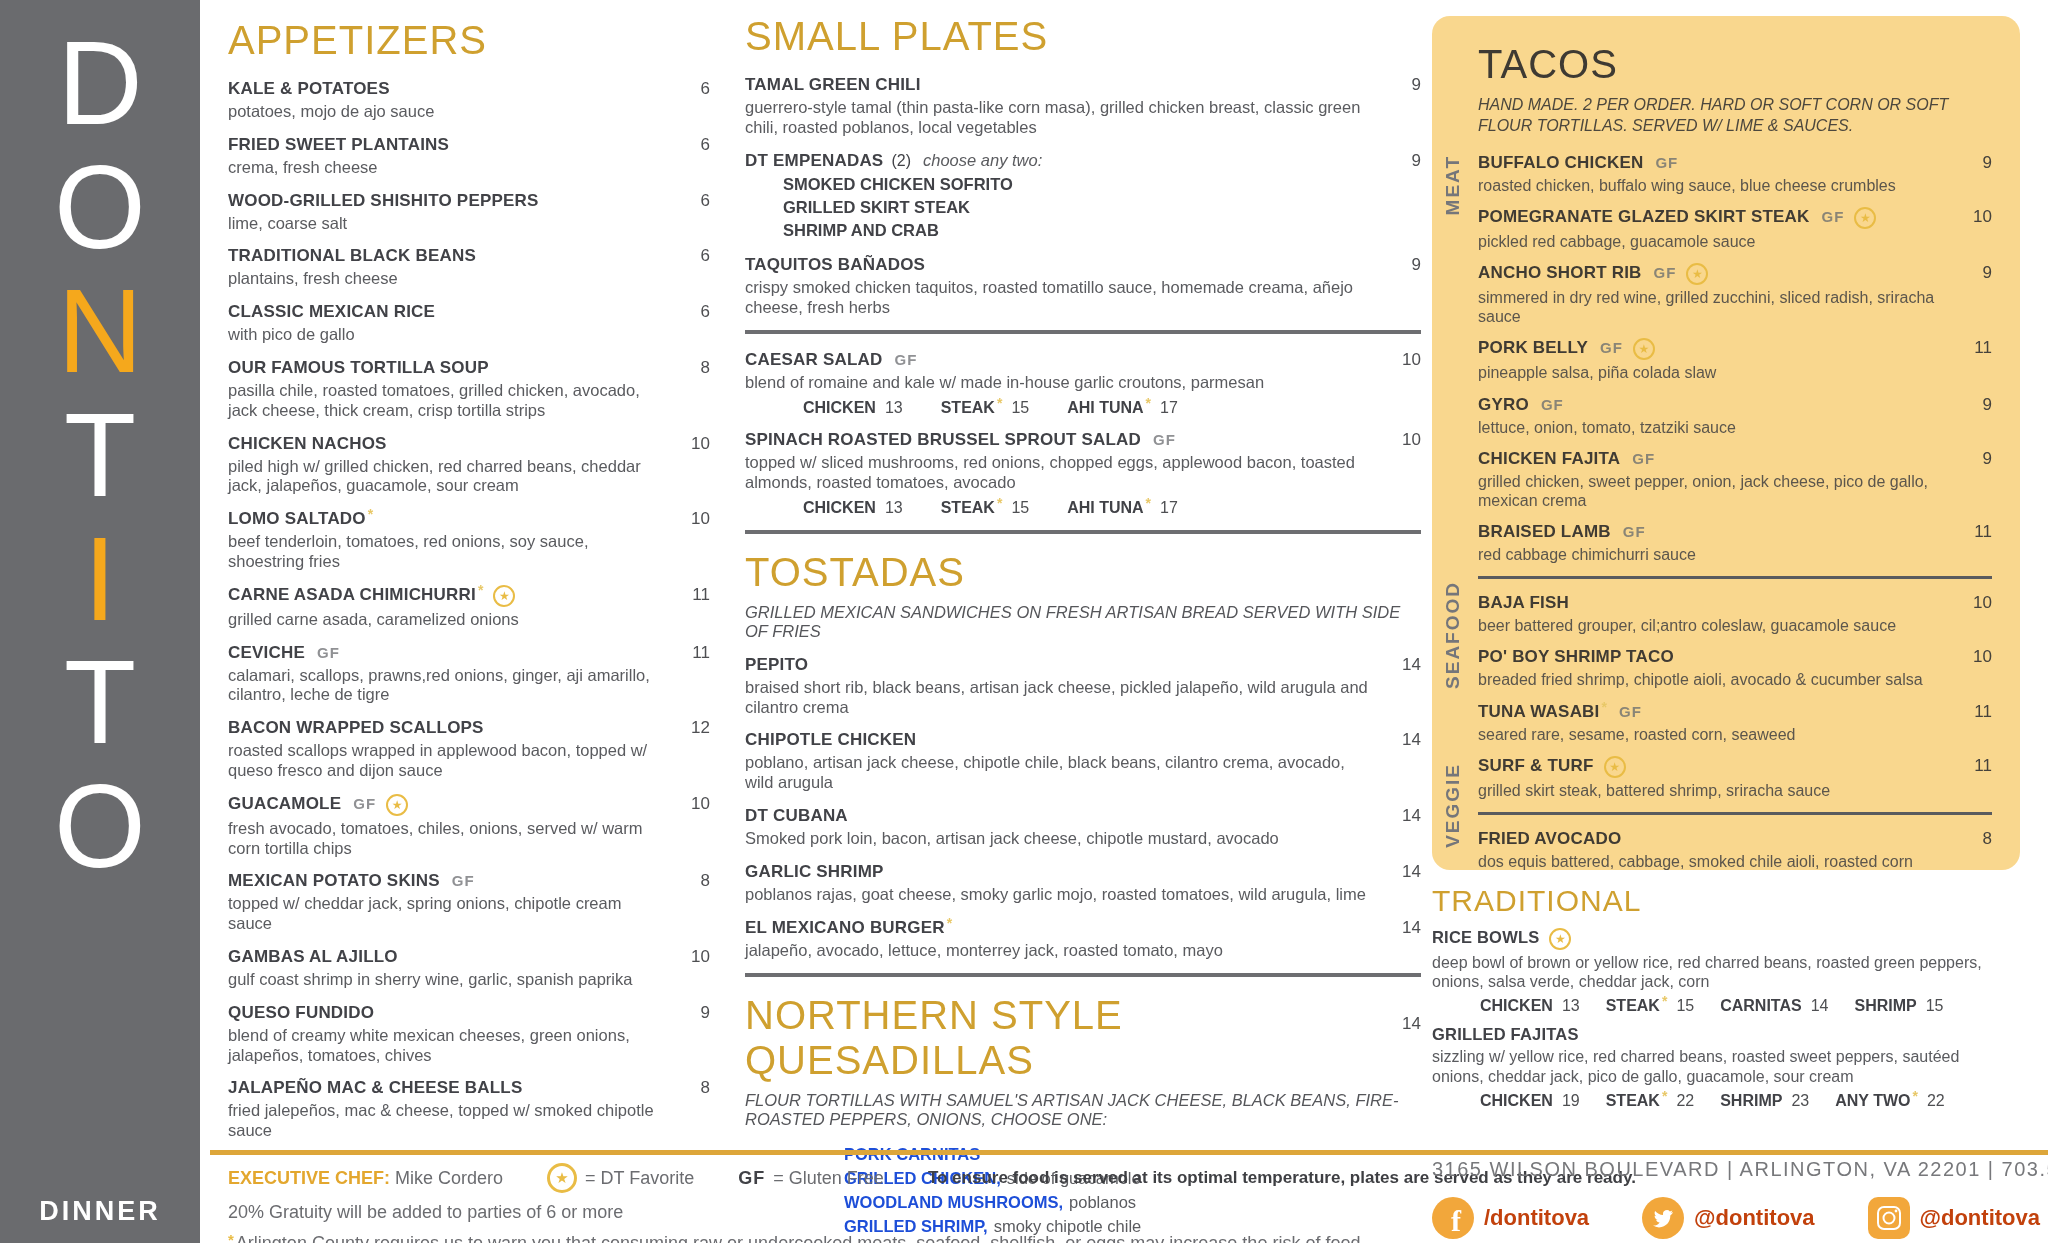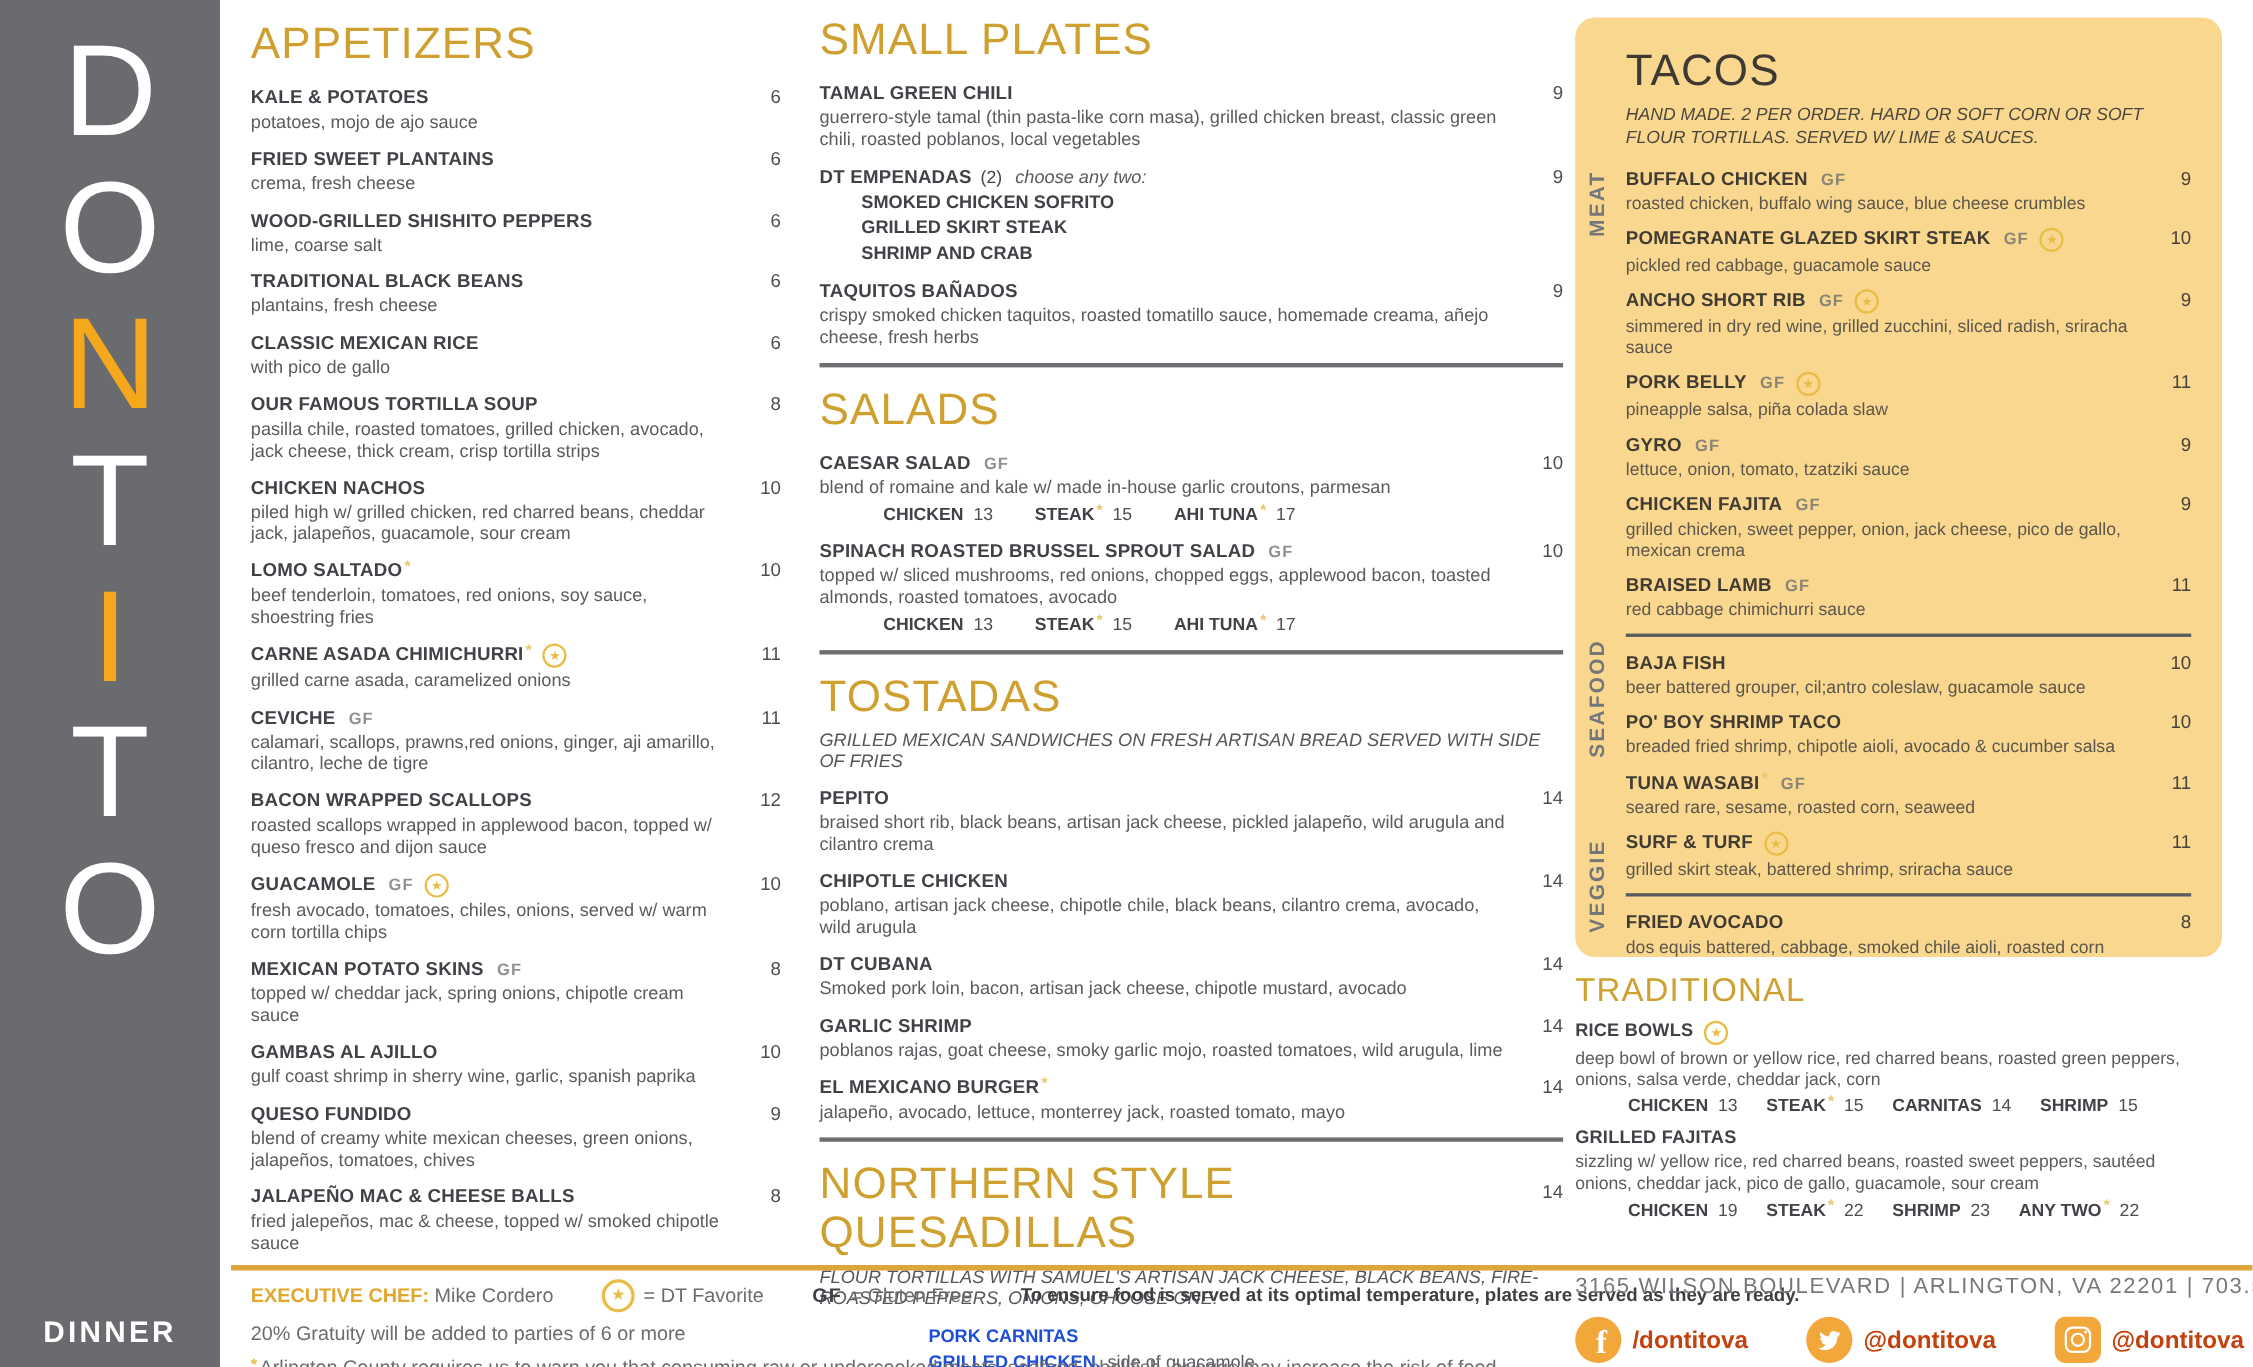--- a/index.html
+++ b/index.html
@@ -293,21 +293,20 @@
           </div>
           <div class="desc">crispy smoked chicken taquitos, roasted tomatillo sauce, homemade creama, añejo cheese, fresh herbs</div>
           <div class="opts">
             
           </div>
         </div>
       </div>
 
     <div class="divider"></div>
 
-    <h2 class="sec-title">SALADS</h2>
     <div>
 
     <div class="item">
           <div class="row">
             <span class="iname">CAESAR SALAD</span>
             <span class="gf">GF</span>
             <span class="price">10</span>
           </div>
           <div class="desc">blend of romaine and kale w/ made in-house garlic croutons, parmesan</div>
           <div class="subs">

